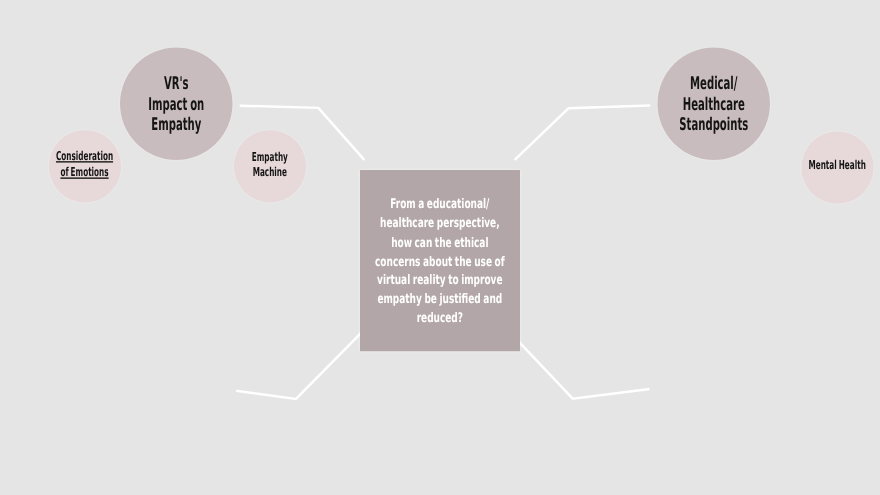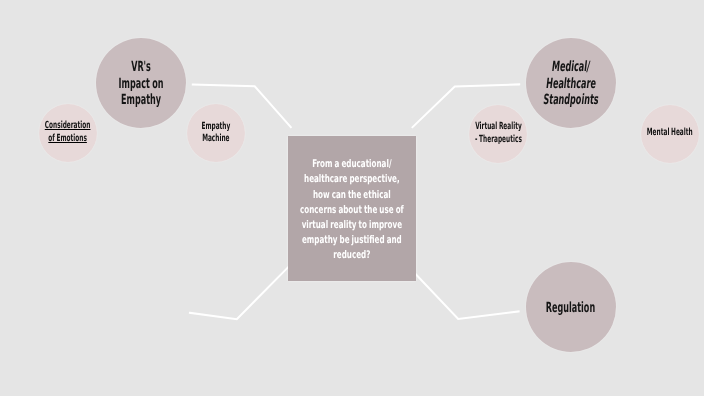--- a/index.html
+++ b/index.html
@@ -48,38 +48,31 @@
 virtual reality to improve
 empathy be justified and
 reduced?</div>
   </div>
 
   <div class="node primary" style="left:96.4px;top:38.4px;text-align:center;">
     <div class="lbl">VR's
 Impact on
 Empathy</div>
   </div>
-  <div class="node primary" style="left:526.2px;top:38.4px;font-style:italic;">
+  <div class="node primary" style="left:526.2px;top:38.4px;">
     <div class="lbl">Medical/
 Healthcare
 Standpoints</div>
-  </div>
-  <div class="node primary" style="left:525.8px;top:262.1px;">
-    <div class="lbl">Regulation</div>
   </div>
 
   <div class="node secondary" style="left:38.7px;top:103.8px;text-decoration:underline;">
     <div class="lbl">Consideration
 of Emotions</div>
   </div>
   <div class="node secondary" style="left:187.3px;top:104.1px;">
     <div class="lbl">Empathy
 Machine</div>
   </div>
-  <div class="node secondary" style="left:469.1px;top:104.5px;">
-    <div class="lbl">Virtual Reality
-- Therapeutics</div>
-  </div>
   <div class="node secondary" style="left:616.7px;top:104.5px;margin-left:24px;">
     <div class="lbl">Mental Health</div>
   </div>
 
 </div>
 
 </body></html>

